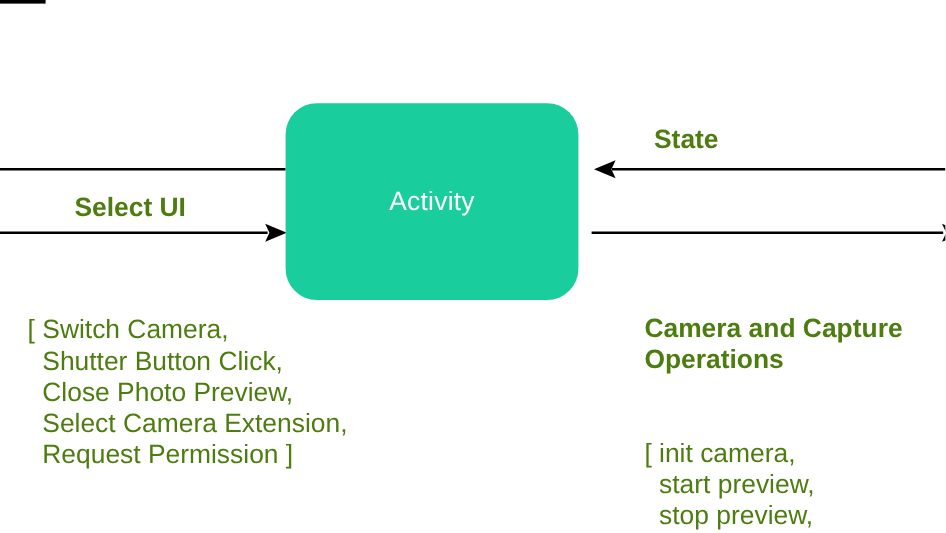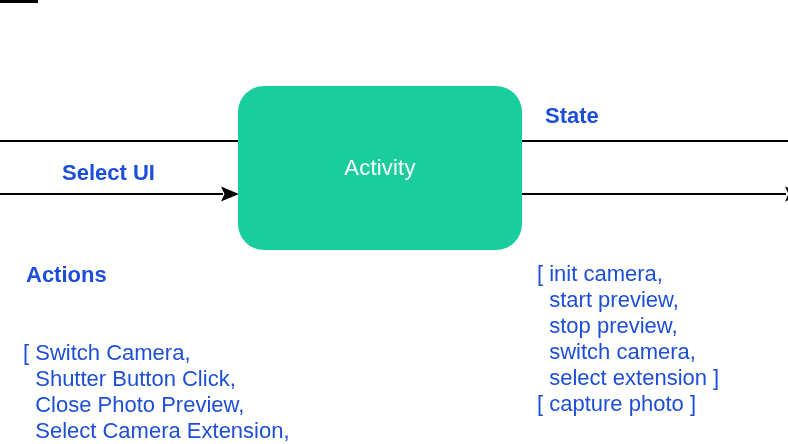--- a/index.html
+++ b/index.html
@@ -10,34 +10,34 @@
     overflow: hidden;
   }
   .canvas { position: relative; width: 788px; height: 444px; background: #ffffff; }
   .wires { position: absolute; left: 0; top: 0; width: 788px; height: 444px; }
   .wires line { stroke: #000000; stroke-width: 2; }
   .wires polygon { fill: #000000; stroke: none; }
 
   .node {
     position: absolute;
     left: 238px; top: 86px;
-    width: 284px; height: 164px;
+    width: 244px; height: 164px;
     background: #1acd9c;
     border-radius: 26px;
     display: flex; align-items: center; justify-content: center;
   }
   .node-label {
     color: #ffffff;
     font-size: 22px;
     letter-spacing: 0.2px;
   }
 
   .label-block {
     position: absolute;
-    color: #1d4ed8;
+    color: #4d7c0f;
     font-size: 22px;
     line-height: 26px;
     white-space: pre;
   }
   .label-title { font-weight: 700; }
   .pad3 { padding-left: 3px; }
   .pad4 { padding-left: 4px; }
 
   .block-update-ui { left: 62px; top: 108px; }
   .block-actions   { left: 23px; top: 210px; }
@@ -67,33 +67,34 @@
 
   <div class="node" style="background: rgb(26, 205, 156);">
     <span class="node-label">Activity</span>
   </div>
 
   <div class="label-block block-update-ui">
     <div class="label-title">Select UI</div>
   </div>
 
   <div class="label-block block-actions">
-    <div class="label-title pad3">Actions</div>
     <div>[ Switch Camera,
   Shutter Button Click,
   Close Photo Preview,
   Select Camera Extension,
   Request Permission ]</div>
   </div>
 
   <div class="label-block block-state">
     <div class="label-title pad4">State</div>
   </div>
 
   <div class="label-block block-camops">
+    <div class="label-title">Camera and Capture
+Operations</div>
     <div>[ init camera,
   start preview,
   stop preview,
   switch camera,
   select extension ]
 [ capture photo ]</div>
   </div>
 
 </div>
 

